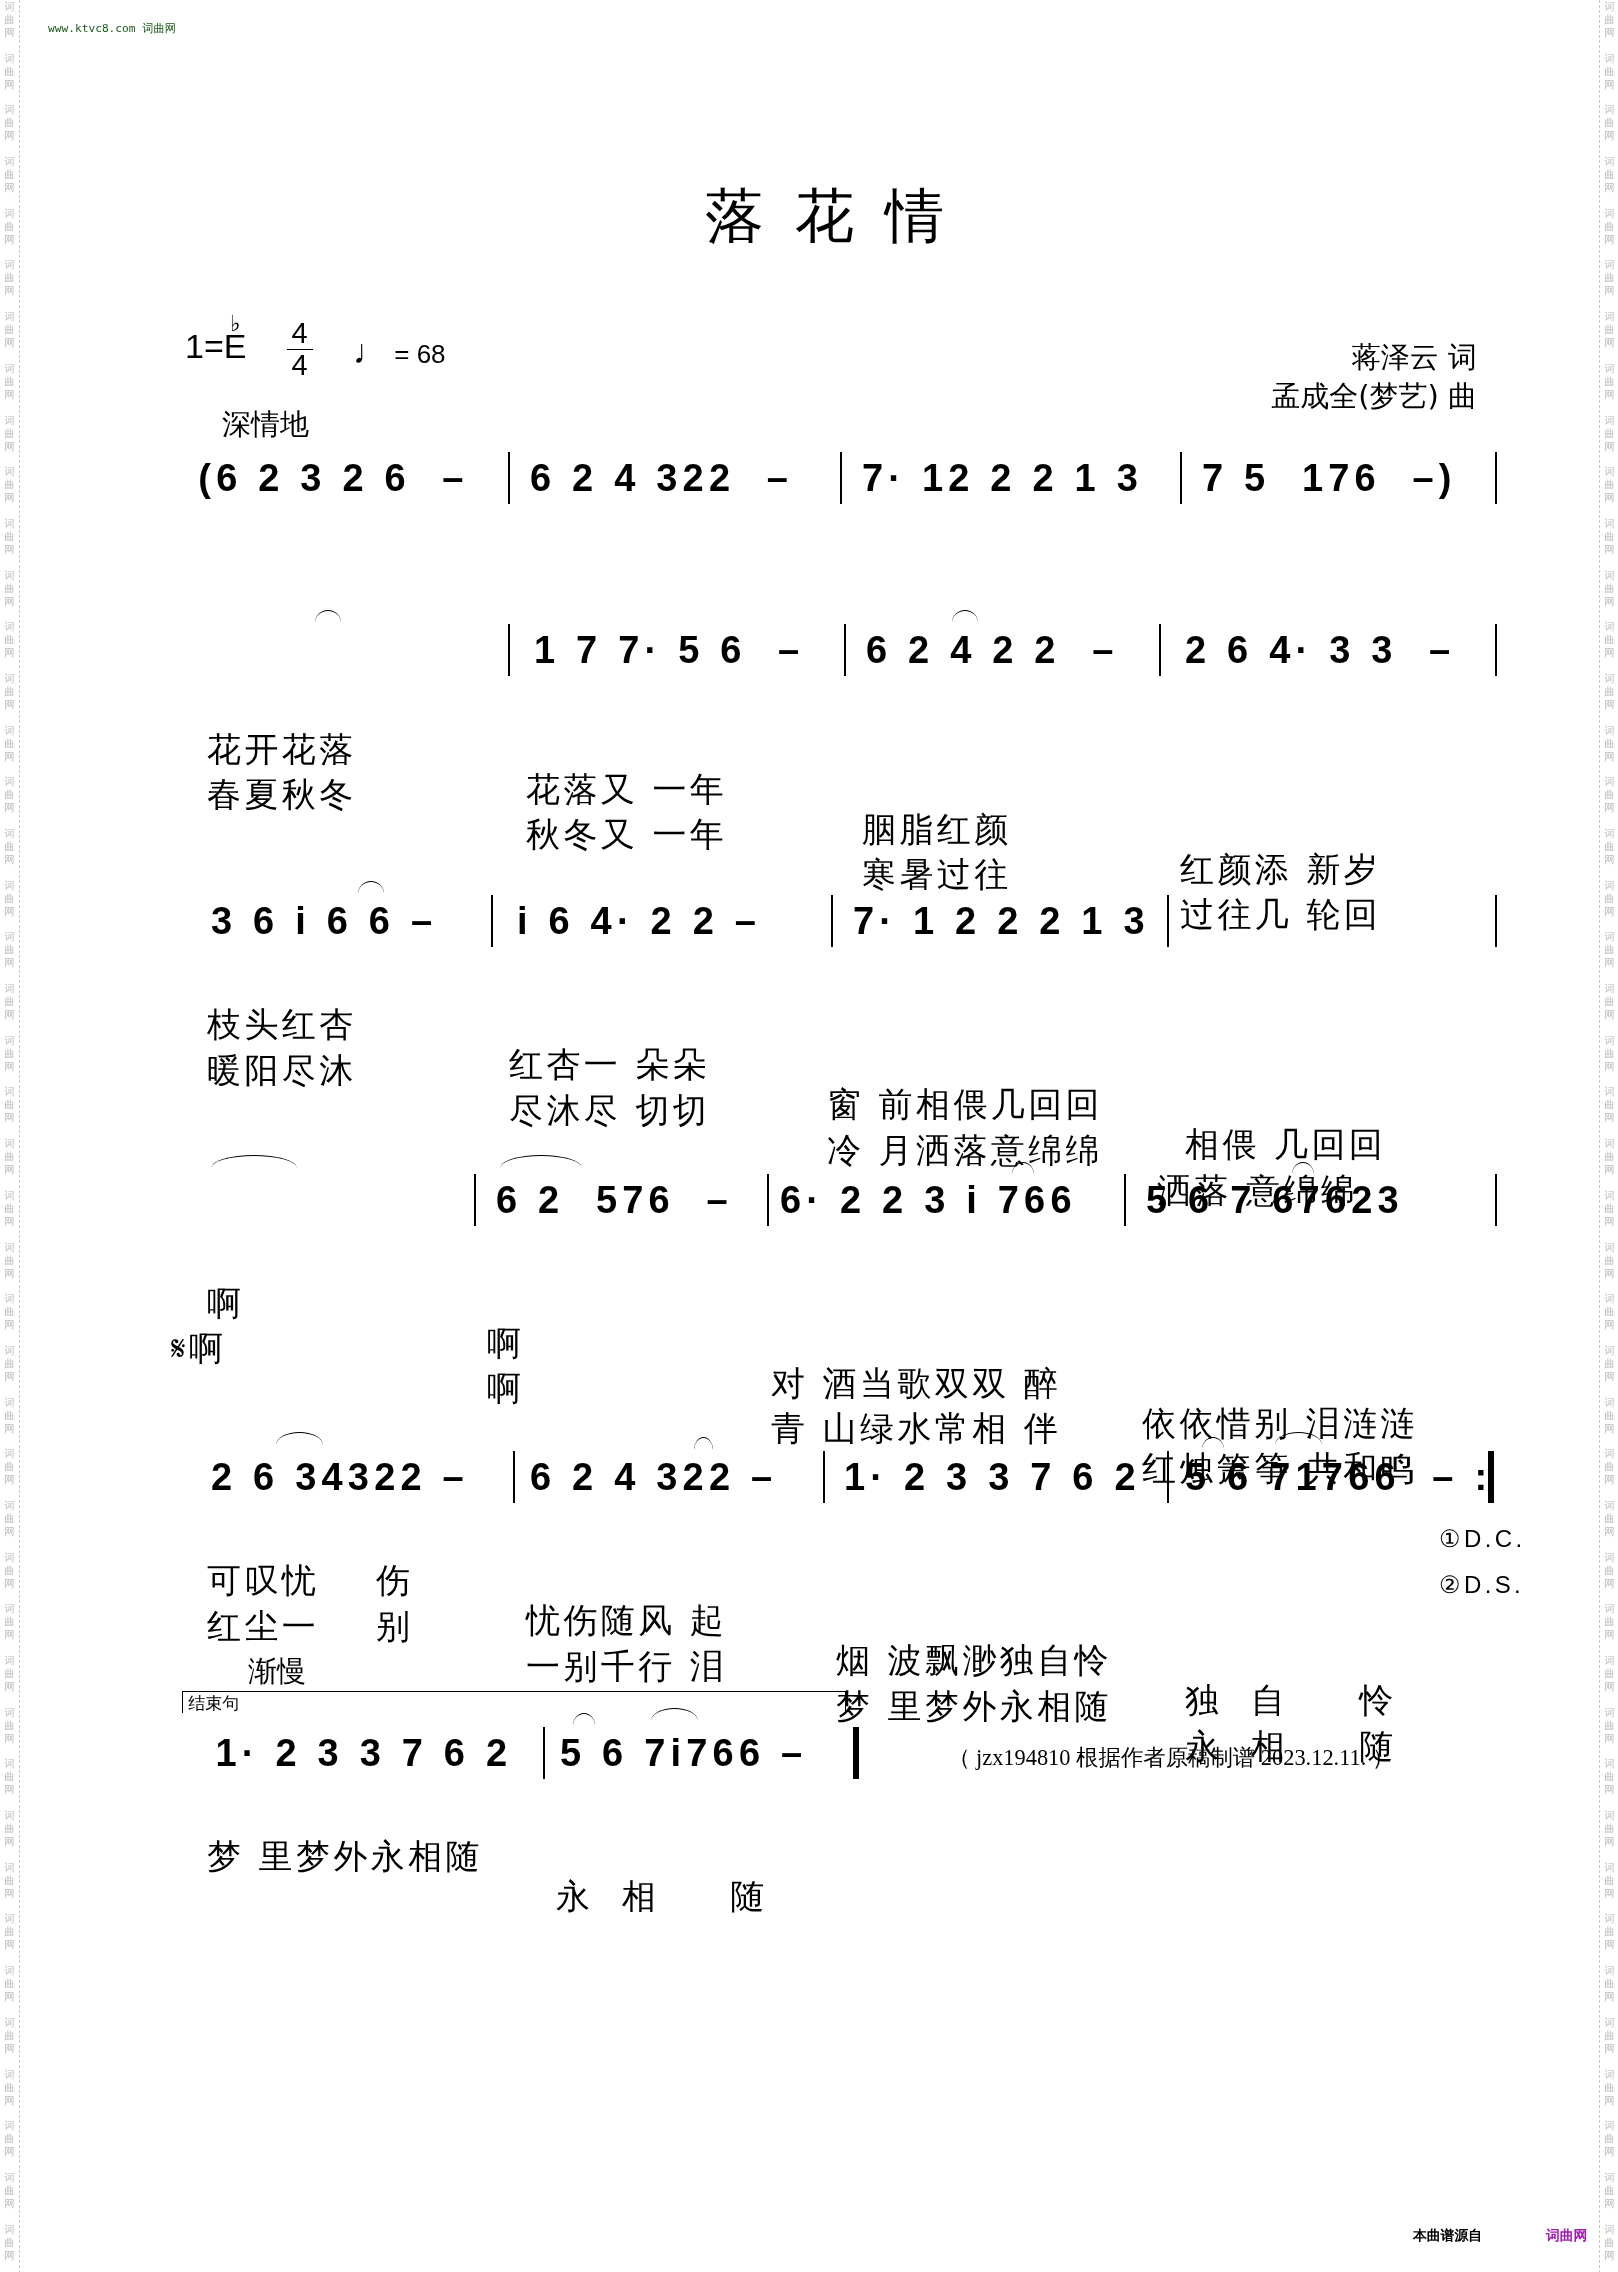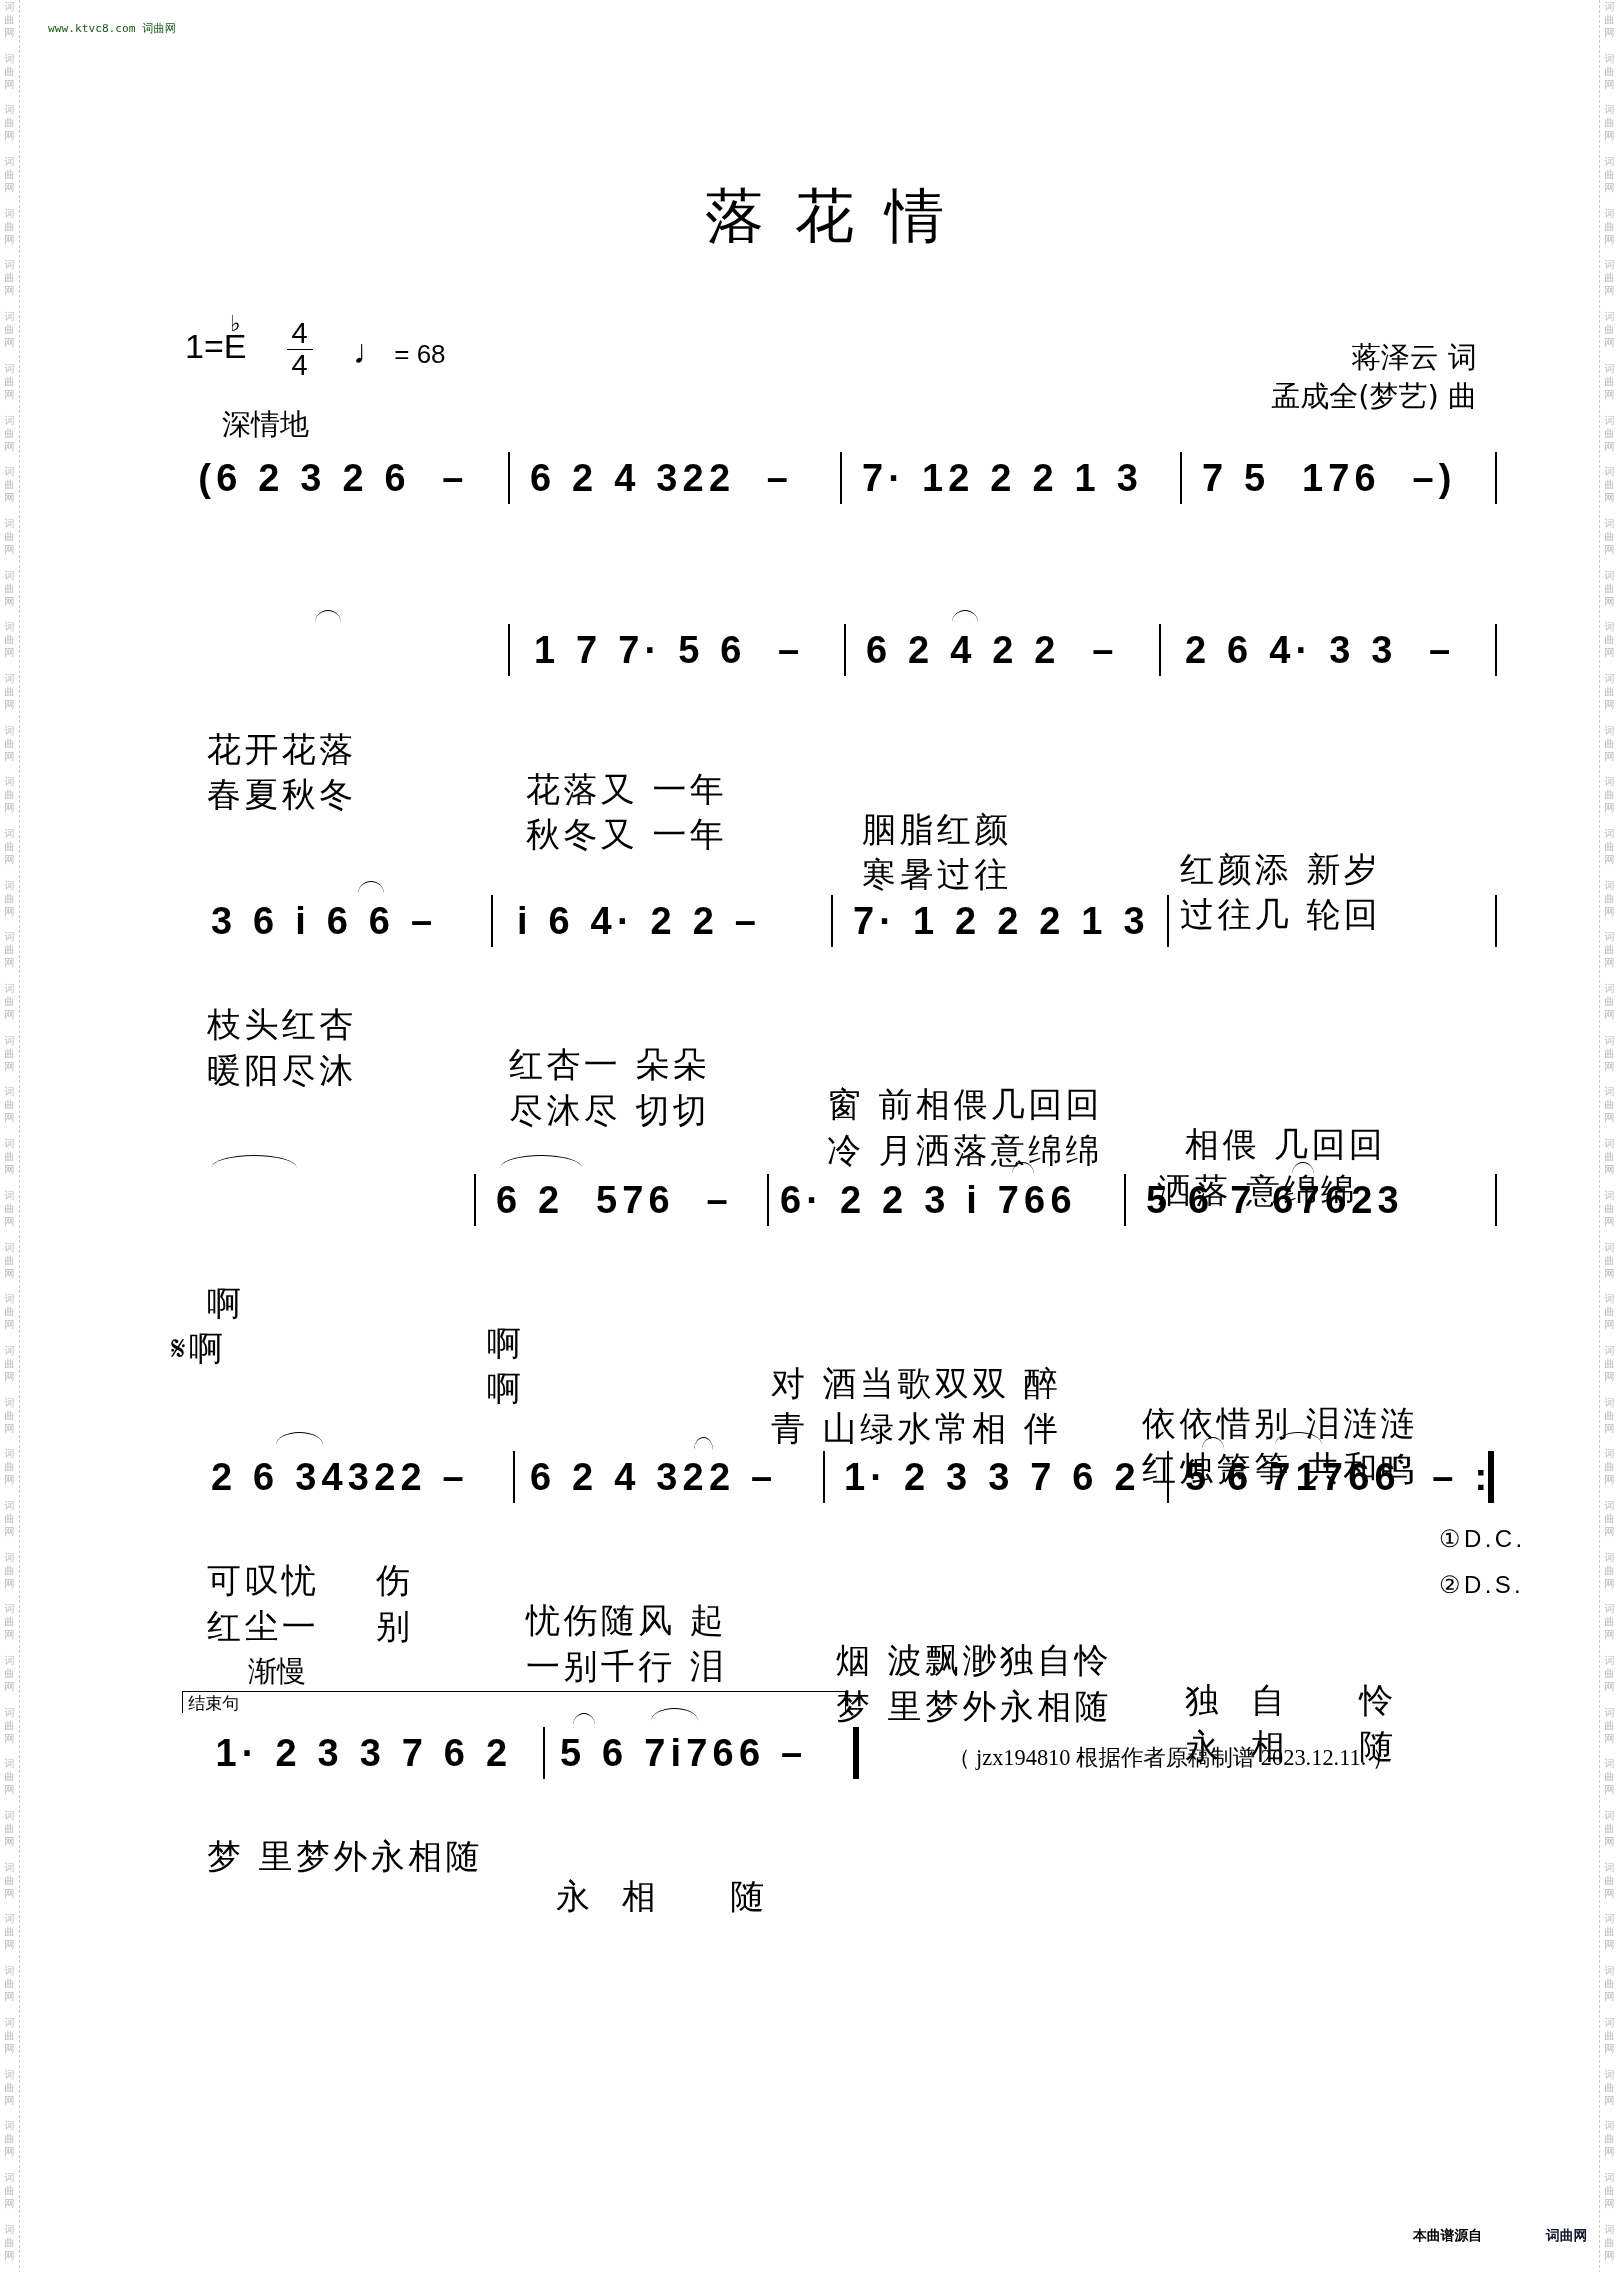--- a/index.html
+++ b/index.html
@@ -279,14 +279,14 @@
   <div class="barline final" style="left:659px;"></div>
 </div>
 <div class="lyric-row" style="top:1794px;">
   <span class="lyric" style="left:0;">梦 里梦外永相随</span>
   <span class="lyric" style="left:349px;">永  相     随</span>
 </div>
 
 <div class="abs footer-note">（ jzx194810 根据作者原稿制谱 2023.12.11. ）</div>
 
 <div class="abs source">本曲谱源自</div>
-<div class="abs source-brand" id="brand" style="color: #0f172a;">词曲网</div>
+<div class="abs source-brand" id="brand" style="color: #a21caf;">词曲网</div>
 
 
 </body></html>

